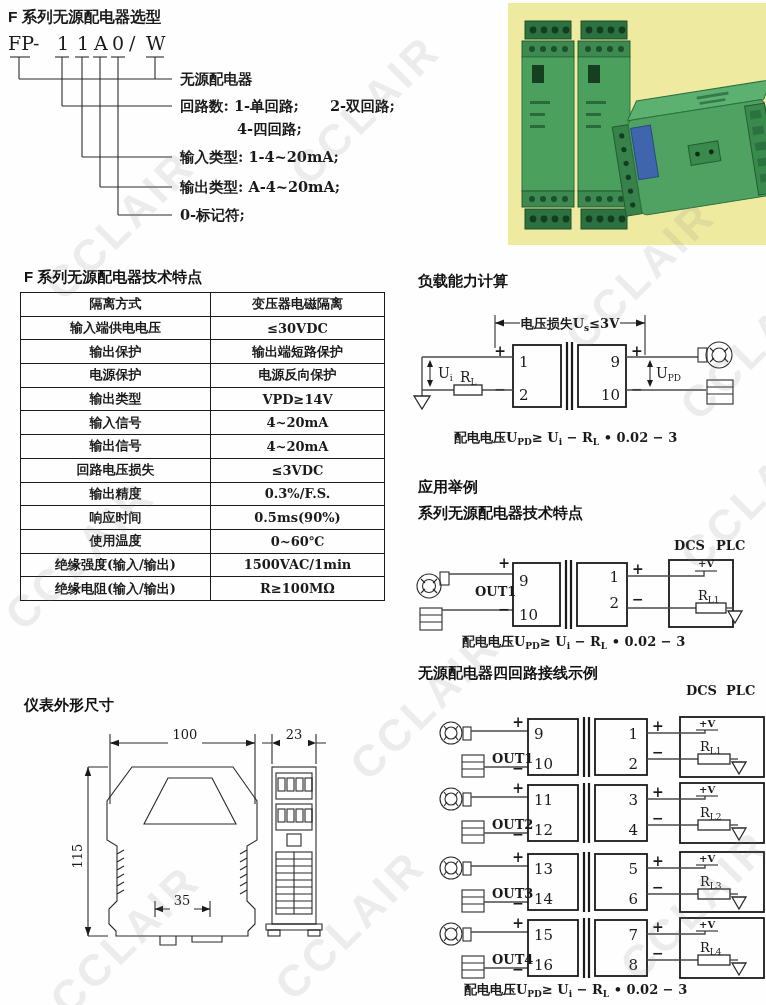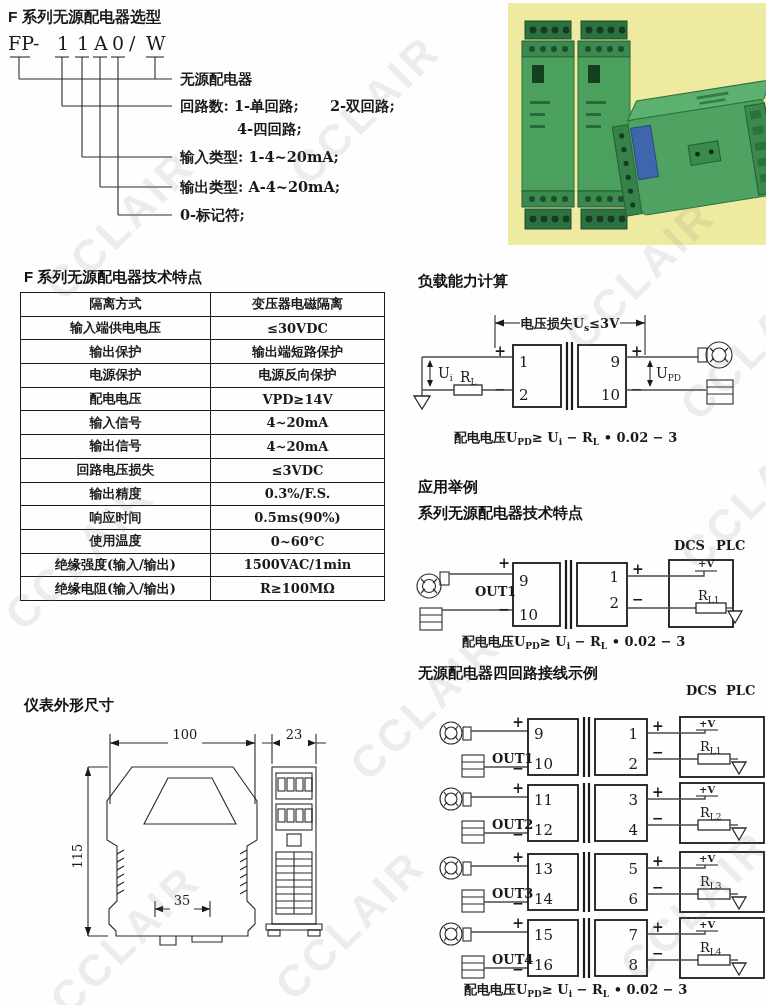--- a/index.html
+++ b/index.html
@@ -177,21 +177,21 @@
         </tr>
       <tr>
           <td class="c1">输出保护</td>
           <td>输出端短路保护</td>
         </tr>
       <tr>
           <td class="c1">电源保护</td>
           <td>电源反向保护</td>
         </tr>
       <tr>
-          <td class="c1">配电电压</td>
+          <td class="c1">输出类型</td>
           <td>VPD≥14V</td>
         </tr>
       <tr>
           <td class="c1">输入信号</td>
           <td>4~20mA</td>
         </tr>
       <tr>
           <td class="c1">输出信号</td>
           <td>4~20mA</td>
         </tr>

